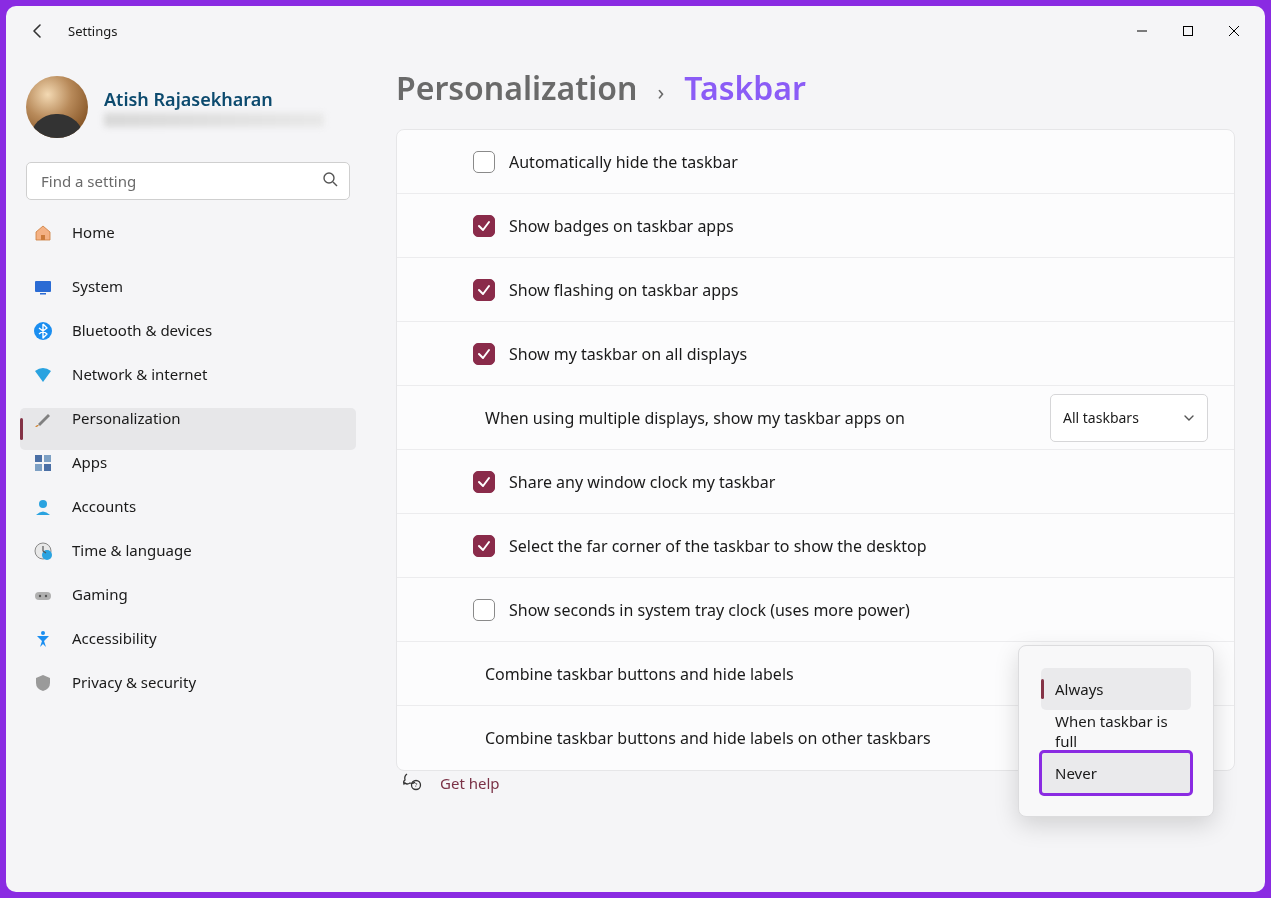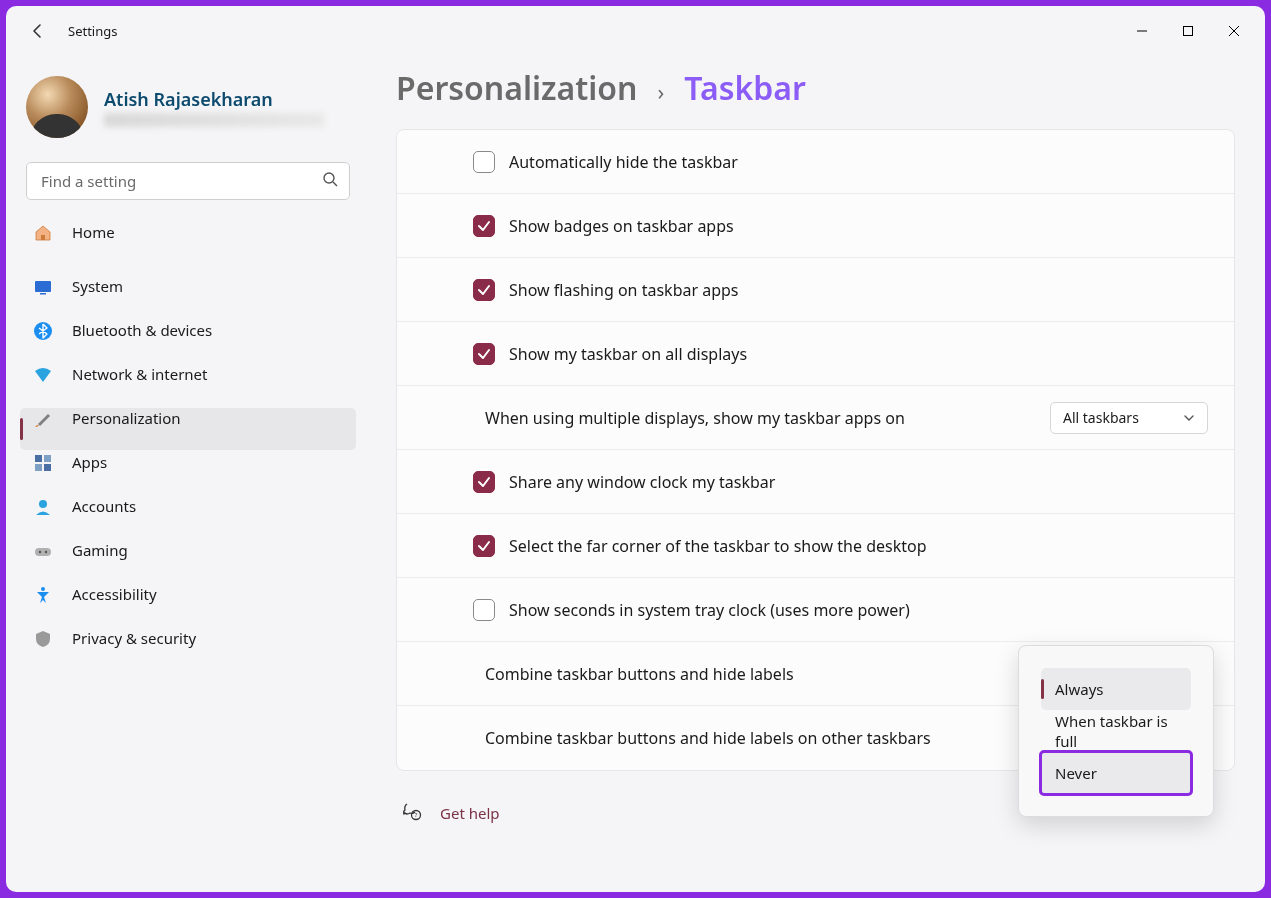--- a/index.html
+++ b/index.html
@@ -161,21 +161,20 @@
   .breadcrumbs .crumb-current {
     font-size: 32px;
     font-weight: 600;
     color: #8b5cf6;
   }
   .settings-list {
     background: #fcfcfd;
     border: 1px solid #e6e6e8;
     border-radius: 8px;
     overflow: visible;
-    margin-bottom: 30px;
   }
   .row {
     display: flex;
     align-items: center;
     min-height: 64px;
     padding: 0 26px 0 76px;
     border-bottom: 1px solid #ececee;
     position: relative;
     font-size: 16px;
     color: #1a1a1a;
@@ -192,21 +191,21 @@
   }
   .row .check.checked {
     background: #8a2b4a;
     border-color: #8a2b4a;
   }
   .row .check.checked svg { color: #fff; }
   .row.has-check .row-label { margin-left: 36px; }
   .row .row-label { flex: 1; }
   .row .row-dropdown {
     min-width: 158px;
-    height: 32px;
+    height: 48px;
     border: 1px solid #d6d6d8;
     border-radius: 5px;
     background: #fff;
     display: flex;
     align-items: center;
     justify-content: space-between;
     padding: 0 12px;
     font-size: 14px;
     cursor: pointer;
   }
@@ -383,20 +382,30 @@
             <svg class="i20" viewBox="0 0 20 20">
                 <circle cx="10" cy="7" r="4" fill="#2aa3e0"></circle>
                 <path d="M3 18 Q10 11 17 18 Z" fill="#2aa3e0"></path>
               </svg>
           </span>
           <span>Accounts</span>
         </div>
         <div class="nav-item">
           <span class="nav-icon">
             <svg class="i20" viewBox="0 0 20 20">
+                <circle cx="10" cy="10" r="8" fill="#e8e8e8" stroke="#888" stroke-width="1"></circle>
+                <circle cx="14" cy="14" r="5" fill="#2aa3e0"></circle>
+                <path d="M10 5 V10 L13 12" stroke="#555" stroke-width="1.2" fill="none"></path>
+              </svg>
+          </span>
+          <span>Time &amp; language</span>
+        </div>
+        <div class="nav-item">
+          <span class="nav-icon">
+            <svg class="i20" viewBox="0 0 20 20">
                 <rect x="2" y="7" width="16" height="8" rx="4" fill="#b0b0b0"></rect>
                 <circle cx="7" cy="11" r="1.2" fill="#555"></circle>
                 <circle cx="13" cy="11" r="1.2" fill="#555"></circle>
               </svg>
           </span>
           <span>Gaming</span>
         </div>
         <div class="nav-item">
           <span class="nav-icon">
             <svg class="i20" viewBox="0 0 20 20">

